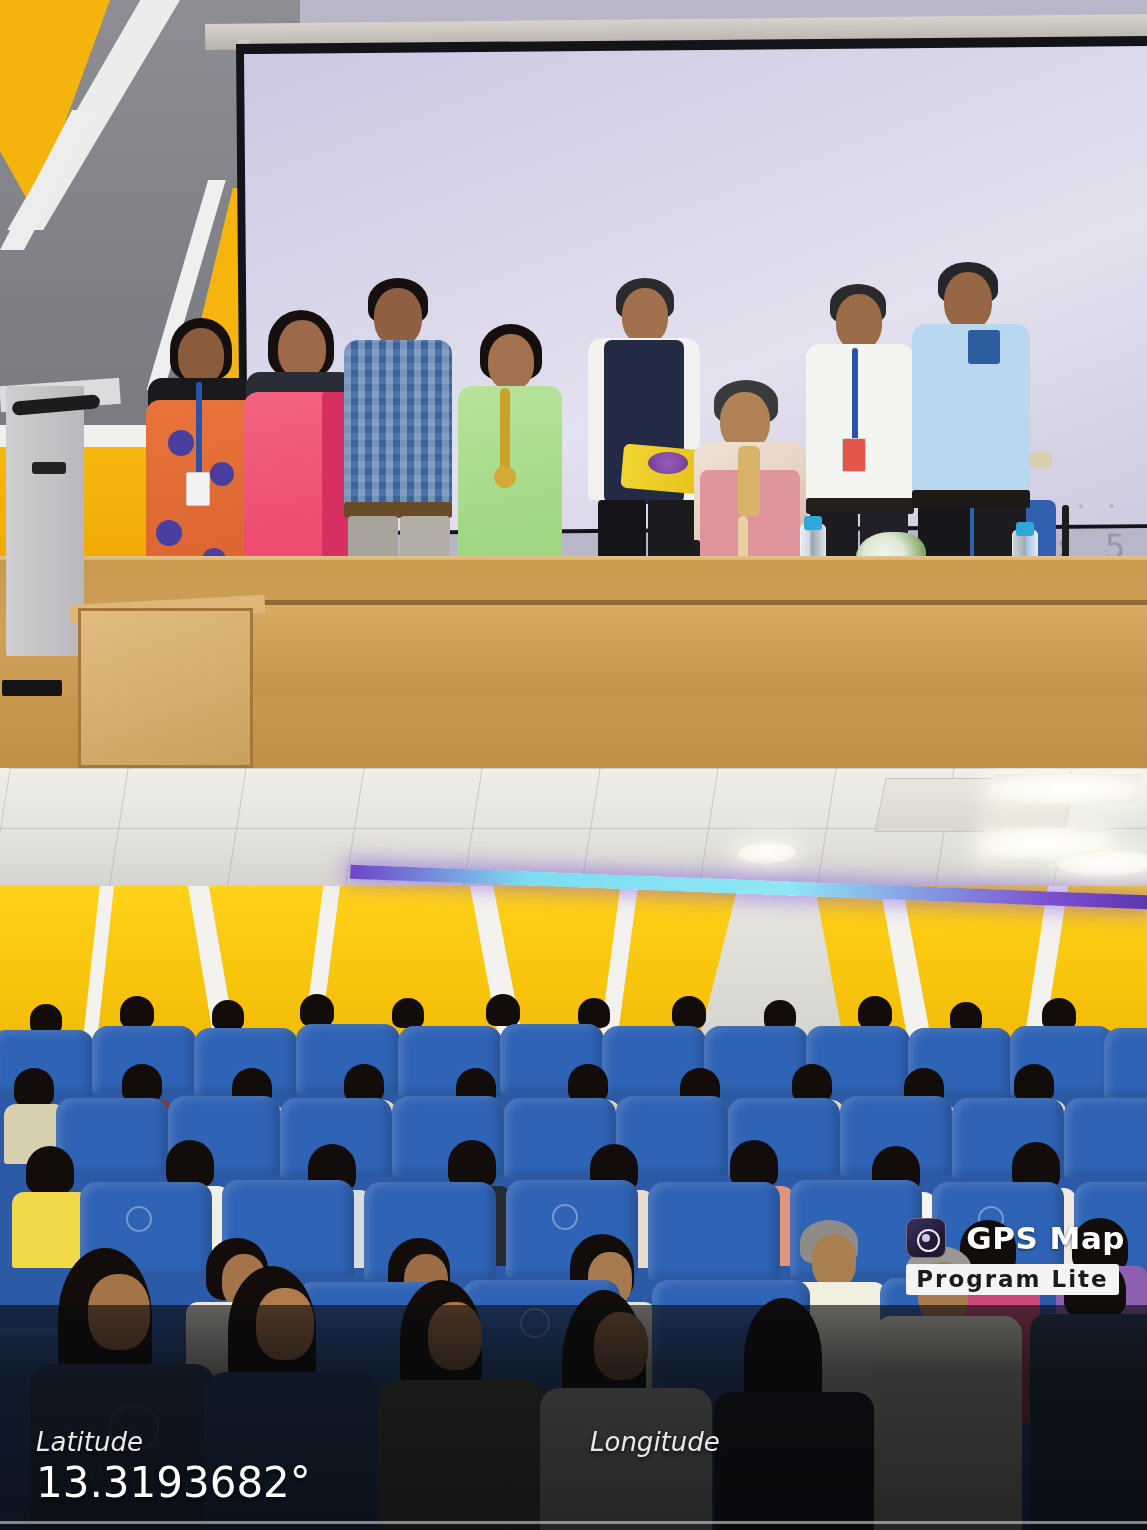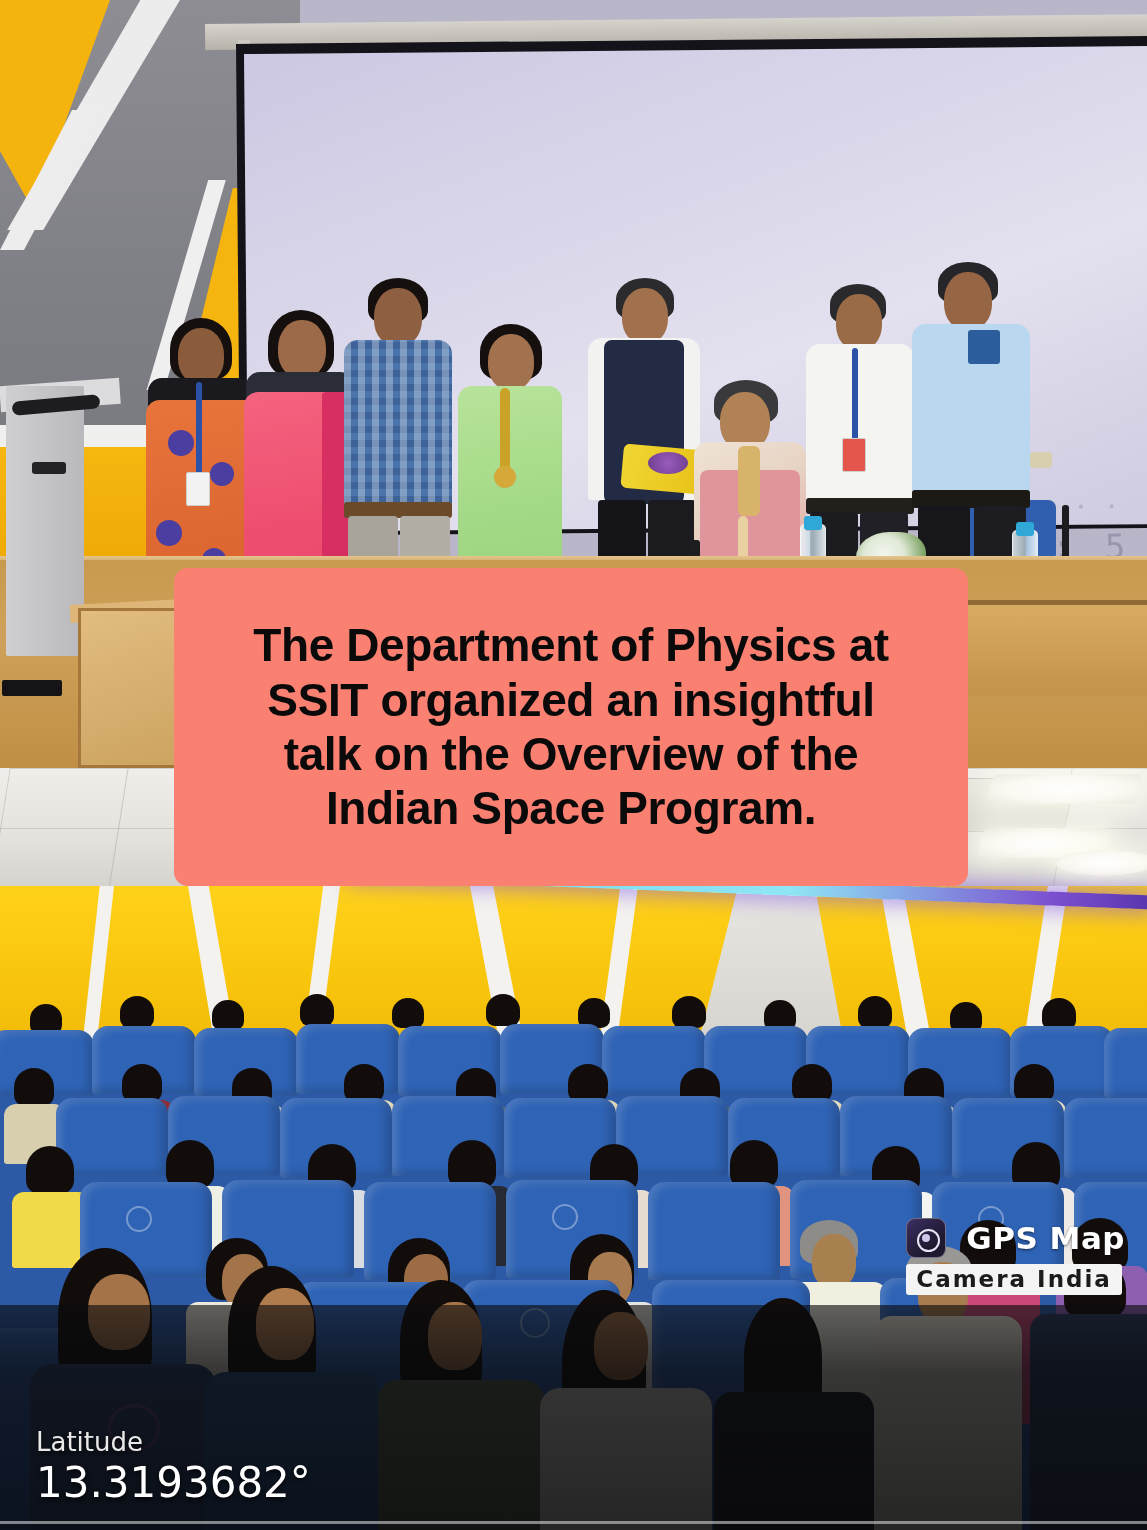--- a/index.html
+++ b/index.html
@@ -323,20 +323,21 @@
     text-shadow:0 2px 5px rgba(0,0,0,.85);
     z-index:46; white-space:pre-line;
   }
   .coords { position:absolute; top:1428px; z-index:46; }
   .coord-lat { left:36px; }
   .coord-lon { left:590px; }
   .coord-label {
     color:#e9e9e9; font-family:"DejaVu Sans", sans-serif;
     font-size:26px; line-height:1.1;
     text-shadow:0 2px 4px rgba(0,0,0,.8);
+    font-style:italic;
   }
   .coord-value {
     color:#ffffff; font-family:"DejaVu Sans", sans-serif;
     font-size:42px; font-weight:500; line-height:1.15; margin-top:2px;
     text-shadow:0 2px 5px rgba(0,0,0,.8);
   }
   .bottom-rule {
     position:absolute; left:0; bottom:6px; width:1147px; height:3px;
     background:rgba(230,230,230,.55); z-index:47;
   }
@@ -641,40 +642,35 @@
 
       <div class="aud-hair" style="left:906px;top:478px;width:66px;height:48px;background:#9a9894;"></div>
       <div class="aud-head" style="left:918px;top:494px;width:50px;height:62px;background:#a87c4e;"></div>
       <div class="aud-body" style="left:874px;top:548px;width:148px;height:218px;background:#efecdb;border-radius:18px 18px 0 0;"></div>
 
       <div class="aud-hair" style="left:1064px;top:492px;width:62px;height:58px;"></div>
       <div class="aud-body" style="left:1030px;top:546px;width:130px;height:220px;background:#2a3d5e;border-radius:16px 16px 0 0;"></div>
     </div>
   </div>
 
-  <div class="caption-box">
-    <div class="caption-text">The Department of Physics at
-SSIT organized an insightful
-talk on the Overview of the
-Indian Space Program.</div>
-  </div>
 
   <div class="gps-badge">
     <div class="gps-row1">
       <div class="gps-icon"></div>
       <div class="gps-title">GPS Map</div>
     </div>
-    <div class="gps-sub">Camera India</div>
+    <div class="gps-sub">Program Lite</div>
   </div>
 
   <div class="info-band"></div>
 
 
   <div class="coords coord-lat">
     <div class="coord-label">Latitude</div>
     <div class="coord-value">13.3193682°</div>
   </div>
 
   <div class="coords coord-lon">
+    <div class="coord-label">Longitude</div>
   </div>
 
   <div class="bottom-rule"></div>
 </div>
 
 </body></html>

